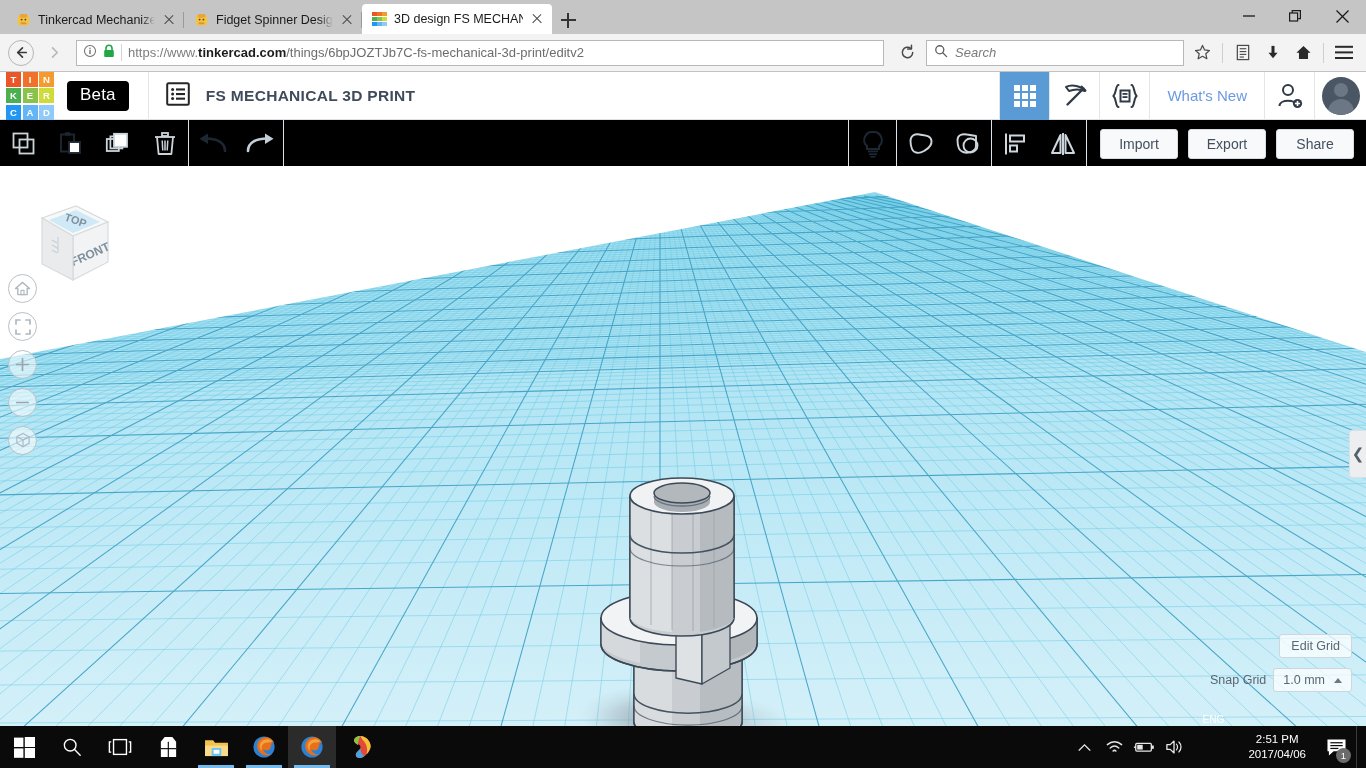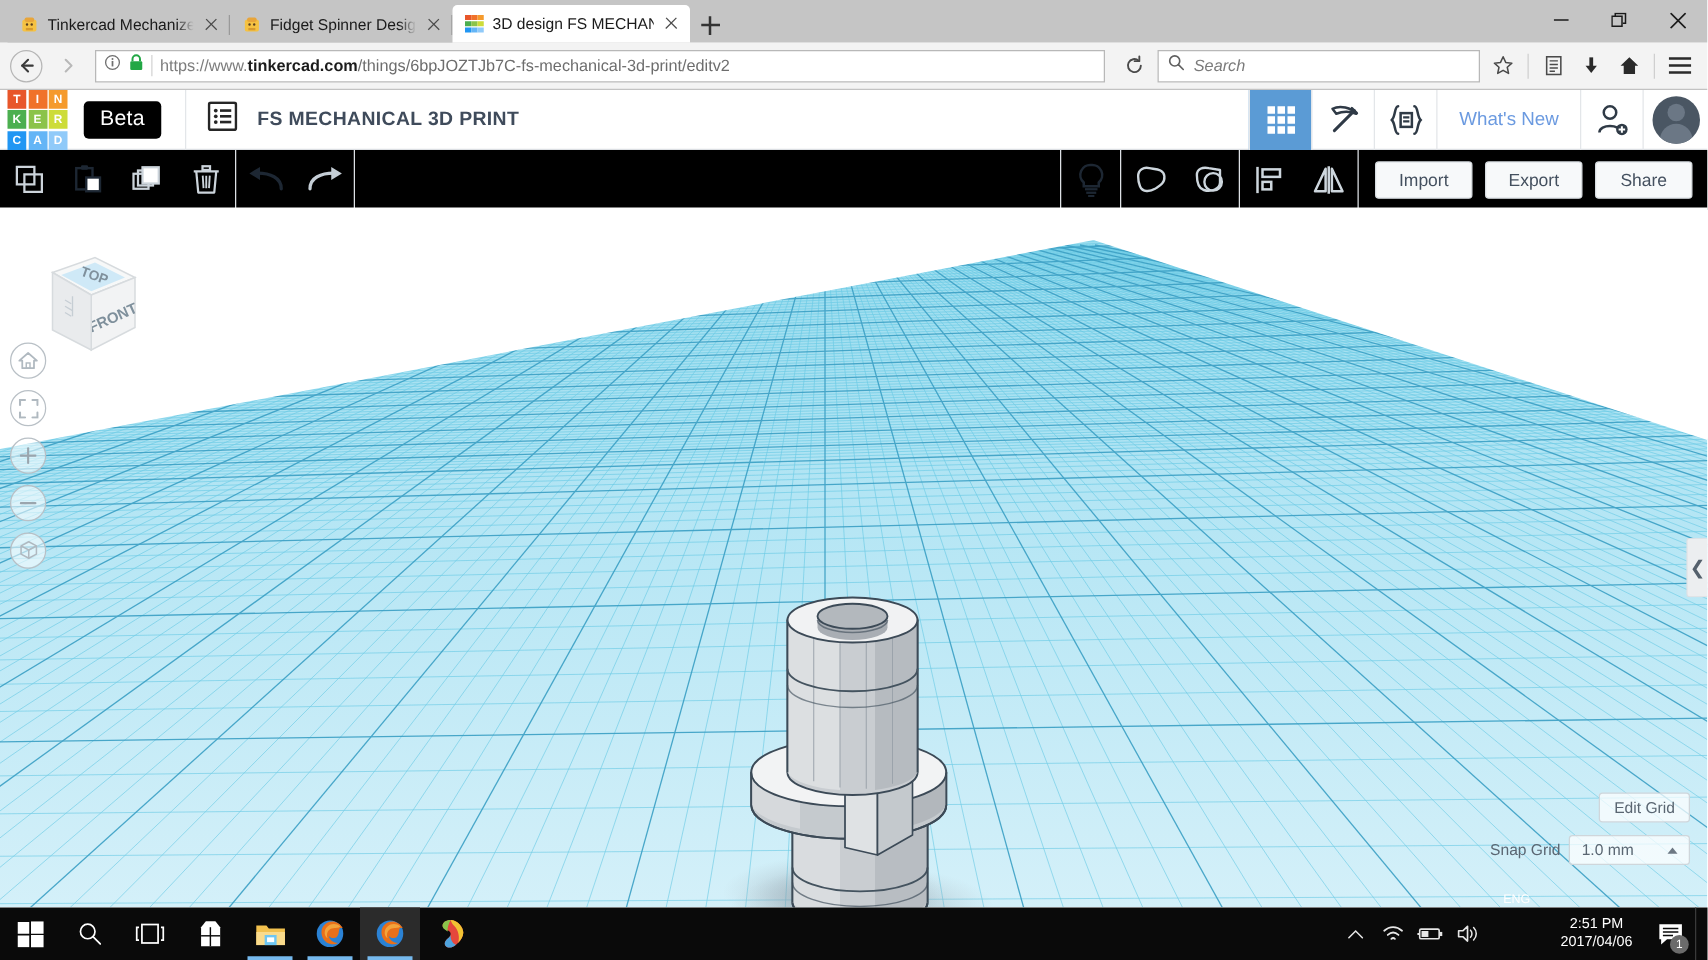--- a/index.html
+++ b/index.html
@@ -168,21 +168,21 @@
   
   #gridctl{ position:absolute; right:14px; bottom:34px; display:flex; flex-direction:column; align-items:flex-end; gap:10px;}
   .editgrid-btn{
     height:24px; padding:0 11px; background:rgba(255,255,255,.72); border:1px solid #cfd6db;
     border-radius:3px; display:flex;align-items:center; font-size:12.5px; color:#5a6672; cursor:pointer;margin-left:41px;
   }
   .snaprow{ display:flex; align-items:center; gap:7px; }
   .snaplabel{ font-size:12.5px; color:#5a6672; }
   .snapselect{
     height:24px; padding:0 9px; background:rgba(255,255,255,.72); border:1px solid #cfd6db;
-    border-radius:3px; display:flex;align-items:center; gap:27px; font-size:12.5px; color:#5a6672; cursor:pointer;
+    border-radius:3px; display:flex;align-items:center; gap:9px; font-size:12.5px; color:#5a6672; cursor:pointer;
   }
   .caret-up{ width:0;height:0;border-left:4px solid transparent;border-right:4px solid transparent;
              border-bottom:5px solid #6d7883; }
   
   #panel-handle{
     position:absolute; right:0; top:264px; width:17px; height:48px;
     background:#eceef0; border:1px solid #dcdfe3; border-right:none; border-radius:3px 0 0 3px;
     display:flex; align-items:center; justify-content:center; cursor:pointer;
     font-size:15px; color:#54606c;
   }

